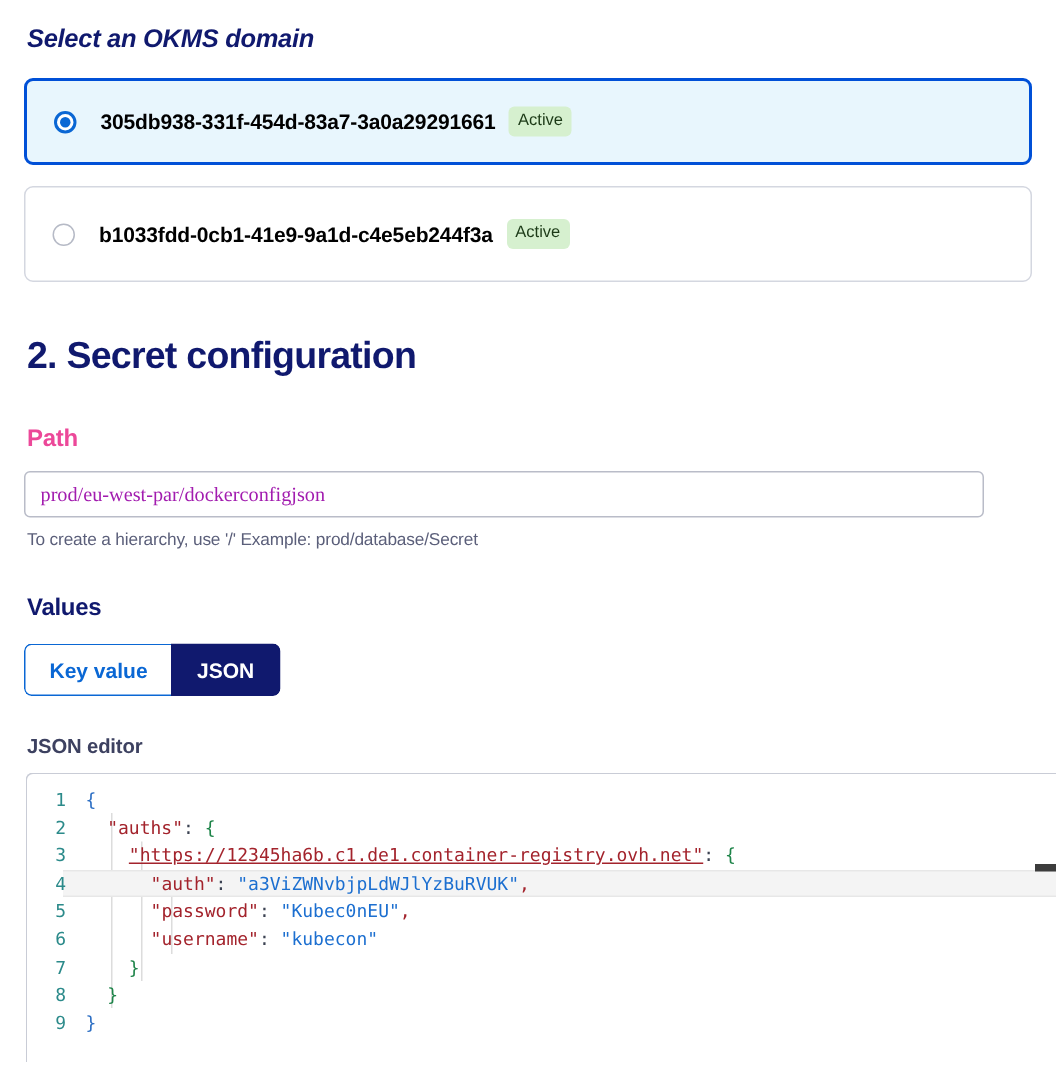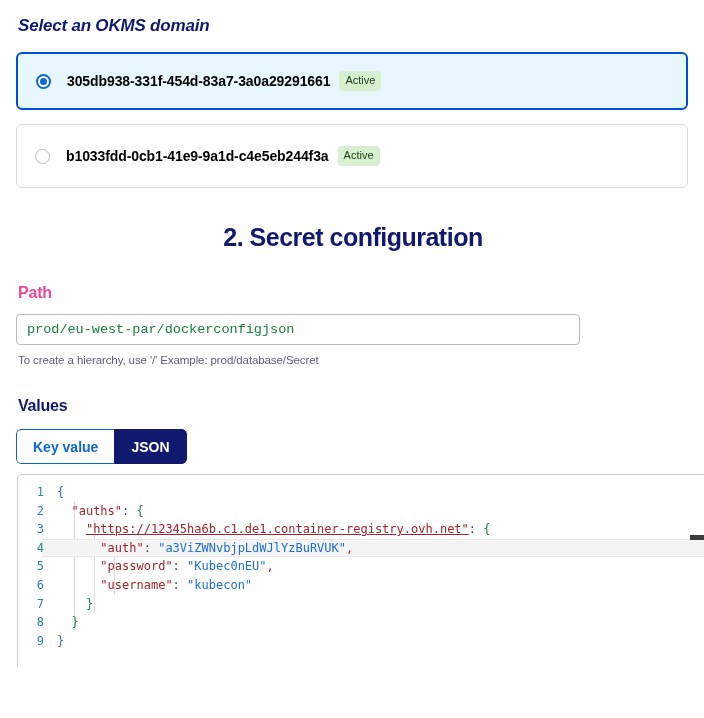--- a/index.html
+++ b/index.html
@@ -105,42 +105,41 @@
   }
 
   
   .step-title {
     font-size: 25px;
     font-weight: bold;
     color: #10196e;
     letter-spacing: -0.5px;
     margin: 34px 0 0 2px;
     line-height: 30px;
-    text-align: center;
   }
 
   
   .field-label {
     font-size: 16px;
     font-weight: bold;
     color: #ec4899;
     letter-spacing: -0.2px;
     margin: 32px 0 0 2px;
   }
   .text-input {
     box-sizing: border-box;
-    width: 564px;
+    width: 640px;
     height: 31px;
     margin-top: 12px;
     border: 1px solid #b9bcc8;
     border-radius: 4px;
     background: #fff;
-    font-family: Liberation Mono, monospace;
+    font-family: Liberation Serif, serif;
     font-size: 13.5px;
-    color: #15803d;
+    color: #a21caf;
     padding: 0 10px;
     outline: none;
   }
   .helper {
     font-size: 11.5px;
     color: #5b5f7a;
     margin: 9px 0 0 2px;
     letter-spacing: -0.1px;
   }
 
@@ -317,20 +316,21 @@
 
   
   <div class="values-label">Values</div>
 
   <div class="toggle-group">
     <button class="toggle-btn inactive">Key value</button>
     <button class="toggle-btn active">JSON</button>
   </div>
 
   
+  <div class="editor-label">JSON editor</div>
 
   <div class="editor-wrap">
     <div class="editor-box">
       <div class="guide" style="left:56px; top:26px; height:130px;"></div>
       <div class="guide" style="left:76px; top:45px; height:93px;"></div>
       <div class="guide" style="left:96px; top:64px; height:56px;"></div>
       <div class="code" id="code-body"><div class="code-line"><span class="gutter">1</span><span class="code-text"><span class="tok-punc">{</span></span></div><div class="code-line"><span class="gutter">2</span><span class="code-text"><span class="tok-colon">  </span><span class="tok-key">"auths"</span><span class="tok-colon">: </span><span class="tok-brace">{</span></span></div><div class="code-line"><span class="gutter">3</span><span class="code-text"><span class="tok-colon">    </span><span class="tok-url">"https://12345ha6b.c1.de1.container-registry.ovh.net"</span><span class="tok-colon">: </span><span class="tok-brace">{</span></span></div><div class="code-line highlight"><span class="gutter">4</span><span class="code-text"><span class="tok-colon">      </span><span class="tok-key">"auth"</span><span class="tok-colon">: </span><span class="tok-str">"a3ViZWNvbjpLdWJlYzBuRVUK"</span><span class="tok-comma">,</span></span></div><div class="code-line"><span class="gutter">5</span><span class="code-text"><span class="tok-colon">      </span><span class="tok-key">"password"</span><span class="tok-colon">: </span><span class="tok-str">"Kubec0nEU"</span><span class="tok-comma">,</span></span></div><div class="code-line"><span class="gutter">6</span><span class="code-text"><span class="tok-colon">      </span><span class="tok-key">"username"</span><span class="tok-colon">: </span><span class="tok-str">"kubecon"</span></span></div><div class="code-line"><span class="gutter">7</span><span class="code-text"><span class="tok-colon">    </span><span class="tok-brace">}</span></span></div><div class="code-line"><span class="gutter">8</span><span class="code-text"><span class="tok-colon">  </span><span class="tok-brace">}</span></span></div><div class="code-line"><span class="gutter">9</span><span class="code-text"><span class="tok-punc">}</span></span></div></div>
 
       <div class="scroll-thumb"></div>
     </div>

